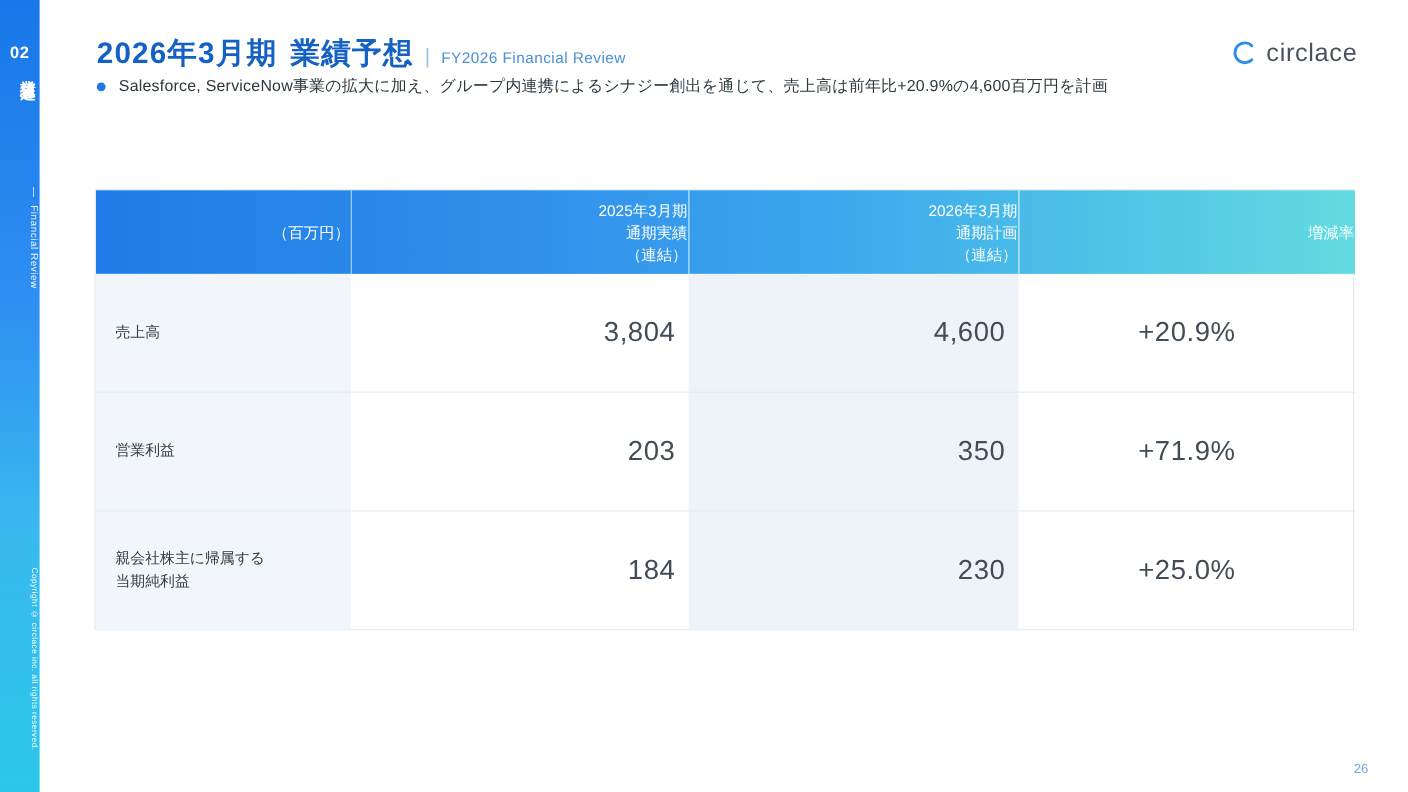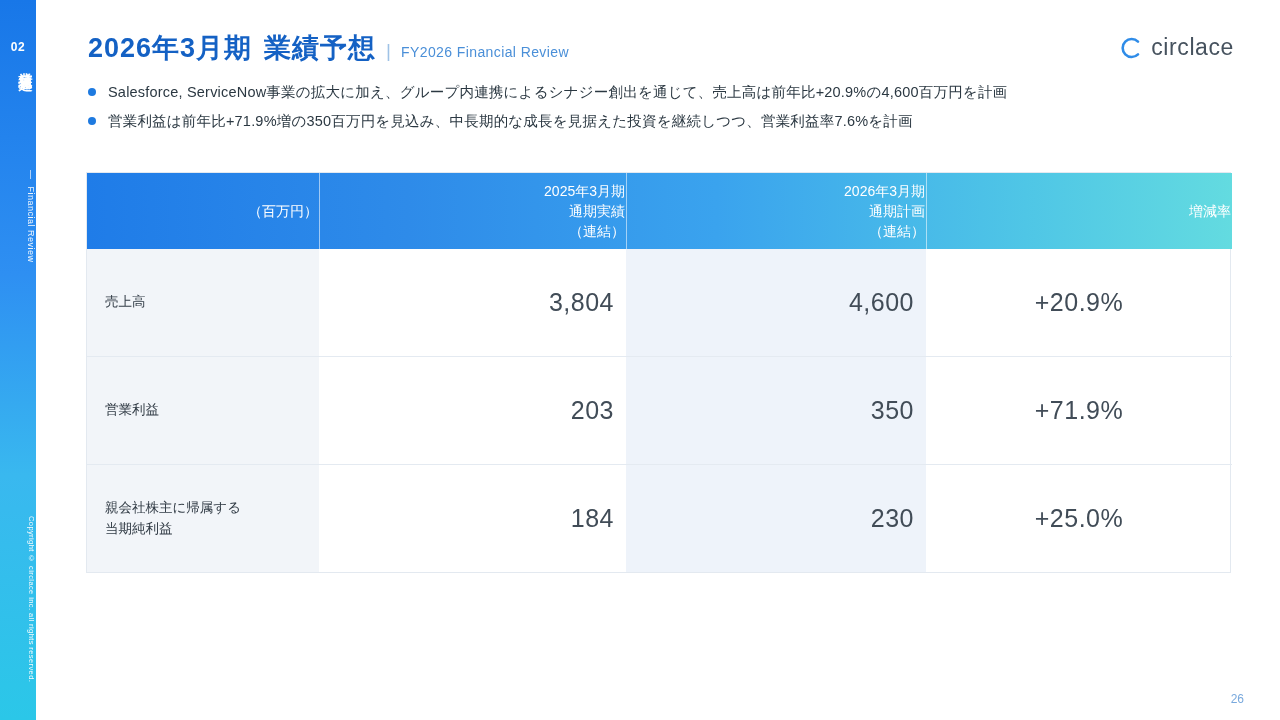--- a/index.html
+++ b/index.html
@@ -30,21 +30,21 @@
     height: 720px;
     background: linear-gradient(180deg, #1877e8 0%, #2e8ff2 38%, #39b8ef 66%, #2bc7e8 100%);
     color: #ffffff;
   }
   .rail-num {
     position: absolute;
     top: 40px;
     left: 0;
     width: 36px;
     text-align: center;
-    font-size: 12px;
+    font-size: 15px;
     font-weight: bold;
     letter-spacing: 0.5px;
   }
   .rail-title {
     position: absolute;
     top: 62px;
     left: 0;
     width: 36px;
     text-align: center;
     font-size: 14px;
@@ -131,21 +131,21 @@
   .logo-text {
     font-size: 23px;
     color: #46525e;
     letter-spacing: 0.6px;
   }
 
   
   .bullets {
     position: absolute;
     left: 88px;
-    top: 82px;
+    top: 69px;
     width: 1130px;
   }
   .bullet {
     display: flex;
     align-items: flex-start;
     margin-bottom: 7px;
   }
   .bullet-dot {
     width: 8px;
     height: 8px;
@@ -276,24 +276,20 @@
     <svg class="logo-mark" viewBox="0 0 24 24">
       <path d="M19 5.6A9 9 0 1 0 19 18.4" fill="none" stroke="#2f8ce8" stroke-width="2.6" stroke-linecap="round"></path>
     </svg>
     <span class="logo-text">circlace</span>
   </div>
 
   <div class="bullets">
     <div class="bullet">
       <span class="bullet-dot"></span>
       <span class="bullet-text">Salesforce, ServiceNow事業の拡大に加え、グループ内連携によるシナジー創出を通じて、売上高は前年比+20.9%の4,600百万円を計画</span>
-    </div>
-    <div class="bullet">
-      <span class="bullet-dot"></span>
-      <span class="bullet-text">営業利益は前年比+71.9%増の350百万円を見込み、中長期的な成長を見据えた投資を継続しつつ、営業利益率7.6%を計画</span>
     </div>
   </div>
 
   <div class="table-wrap">
     <table>
       <colgroup>
         <col class="c1">
           <col class="c2">
           <col class="c3">
           <col class="c4">

